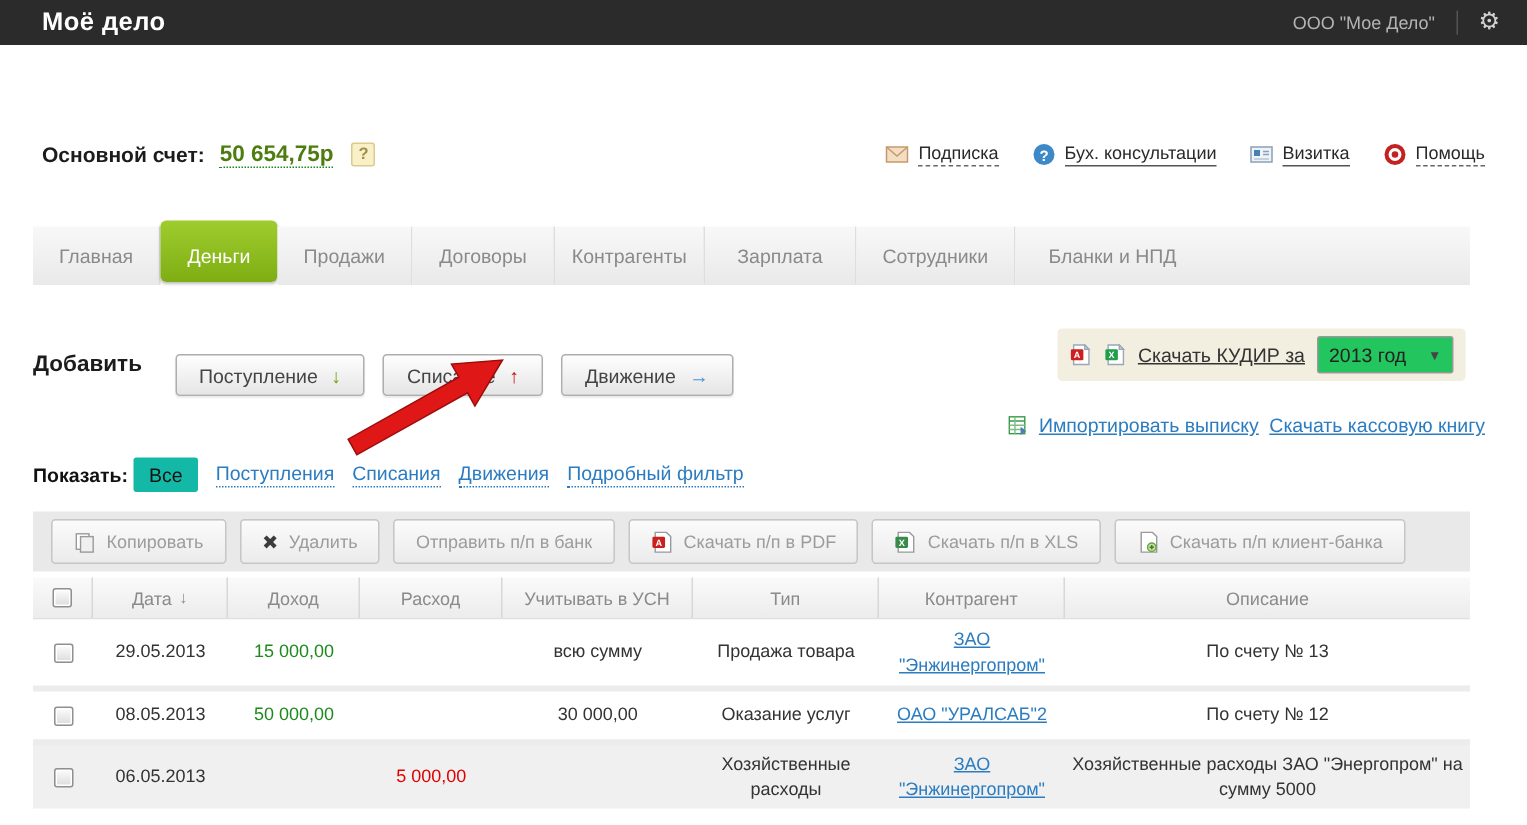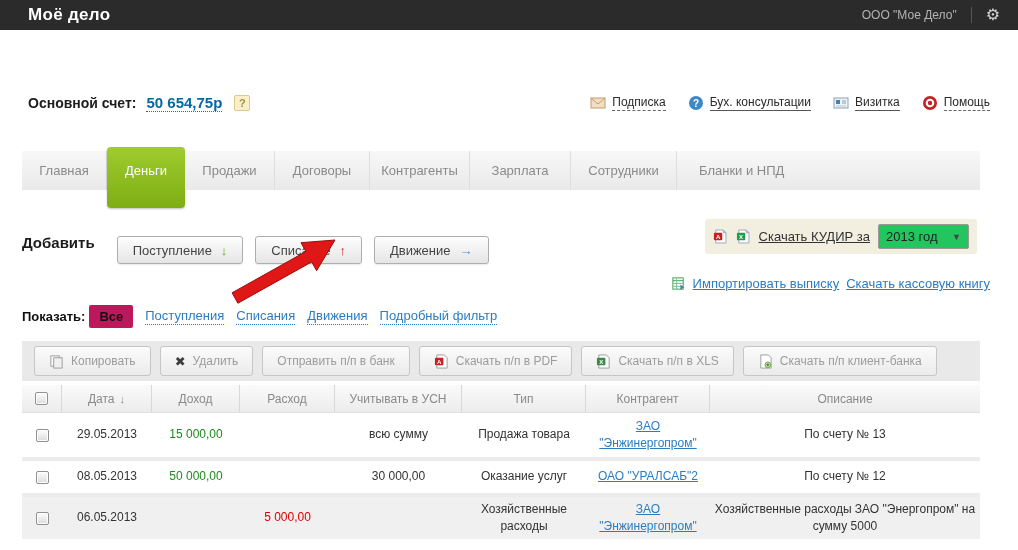--- a/index.html
+++ b/index.html
@@ -12,38 +12,38 @@
   .logo { color:#fff; font-size:17px; font-weight:bold; margin-left:28px; letter-spacing:0.3px; }
   .topbar-right { margin-left:auto; display:flex; align-items:center; gap:14px; margin-right:18px; }
   .company { color:#b4b4b4; font-size:12px; }
   .topbar-divider { width:1px; height:16px; background:#555; }
   .gear { color:#d2d2d2; font-size:16px; line-height:16px; cursor:pointer; }
 
   
   .account-row { position:absolute; top:92px; left:28px; right:28px; height:22px;
                  display:flex; align-items:center; }
   .acc-label { font-size:14px; font-weight:bold; color:#1c1c1c; }
-  .acc-value { font-size:15px; font-weight:bold; color:#0369a1; margin-left:10px;
+  .acc-value { font-size:15px; font-weight:bold; color:#4d7c0f; margin-left:10px;
                border-bottom:1px dotted #1e8a1e; cursor:pointer; }
   .help-badge { margin-left:12px; width:16px; height:16px; background:#faf0c8; border:1px solid #dcc98e;
                 color:#a08f4a; font-size:11px; font-weight:bold; text-align:center; line-height:14px;
                 border-radius:2px; cursor:pointer; }
   .quick-links { margin-left:auto; display:flex; align-items:center; gap:22px; }
   .qlink { display:flex; align-items:center; gap:6px; cursor:pointer; }
   .qlink span.txt { font-size:12px; color:#2a2a2a; padding-bottom:1px; }
   .u-dash { border-bottom:1px dashed #666; }
   .u-solid { border-bottom:1px solid #555; }
 
   
   .tabs { position:absolute; top:151px; left:22px; width:958px; height:39px; display:flex; }
   .tab { height:39px; line-height:39px; text-align:center; font-size:13px; color:#8a8a8a;
          background:linear-gradient(#f8f8f8,#e9e9e9); border-right:1px solid #dedede; cursor:pointer; }
   .tab:last-child { border-right:none; flex:1; text-align:left; padding-left:22px; }
   .tab.active { background:linear-gradient(#9fcc2e,#7eae14); color:#fff; border:none; border-radius:4px;
-                margin:-4px 0; height:61px; line-height:47px; box-shadow:0 1px 2px rgba(0,0,0,0.25); }
+                margin:-4px 0; height:41px; line-height:47px; box-shadow:0 1px 2px rgba(0,0,0,0.25); }
 
   
   .add-row { position:absolute; top:220px; left:22px; display:flex; align-items:center; }
   .add-label { font-size:15px; font-weight:bold; color:#1c1c1c; margin-right:22px; }
   .btn { height:28px; padding:0 15px; margin-right:12px; border:1px solid #aeaeae; border-radius:3px;
          background:linear-gradient(#fefefe,#e5e5e5); font-size:13px; color:#444;
          display:flex; align-items:center; cursor:pointer; box-shadow:0 1px 1px rgba(0,0,0,0.08);margin-top:16px; }
   .btn .arr { margin-left:9px; font-size:13px; font-weight:bold; }
   .arr-green { color:#6ea70d; }
   .arr-red   { color:#cc1414; }
@@ -57,21 +57,21 @@
                  display:flex; align-items:center; font-size:13px; color:#222; padding:10px 7px;
                  cursor:pointer;justify-content:space-between; }
   .year-select .caret { margin-left:auto; font-size:9px; color:#444; }
 
   .import-row { position:absolute; top:276px; right:28px; display:flex; align-items:center; gap:7px; }
   .blue-link { font-size:13px; color:#2b7cc0; text-decoration:underline; cursor:pointer; white-space:nowrap; }
 
   
   .filter-row { position:absolute; top:305px; left:22px; display:flex; align-items:center; gap:12px; }
   .filter-label { font-size:13px; font-weight:bold; color:#111; }
-  .filter-active { font-size:13px; font-weight:bold; color:#111; background:#be185d; padding:4px 10px;
+  .filter-active { font-size:13px; font-weight:normal; color:#111; background:#14b8a6; padding:4px 10px;
                    border-radius:2px; margin-left:-8px; }
   .filter-link { font-size:13px; color:#2b7cc0; border-bottom:1px dotted #2b7cc0; padding-bottom:1px;
                  cursor:pointer; }
 
   
   .toolbar { position:absolute; top:341px; left:22px; width:958px; height:40px; background:#e9e9e9;
              display:flex; align-items:center; padding-left:12px; gap:9px; }
   .tbtn { height:30px; padding:0 14px; border:1px solid #c6c6c6; border-radius:3px;
           background:linear-gradient(#fbfbfb,#ebebeb); font-size:12px; color:#9c9c9c;
           display:flex; align-items:center; gap:7px; cursor:pointer;text-align:center; }

